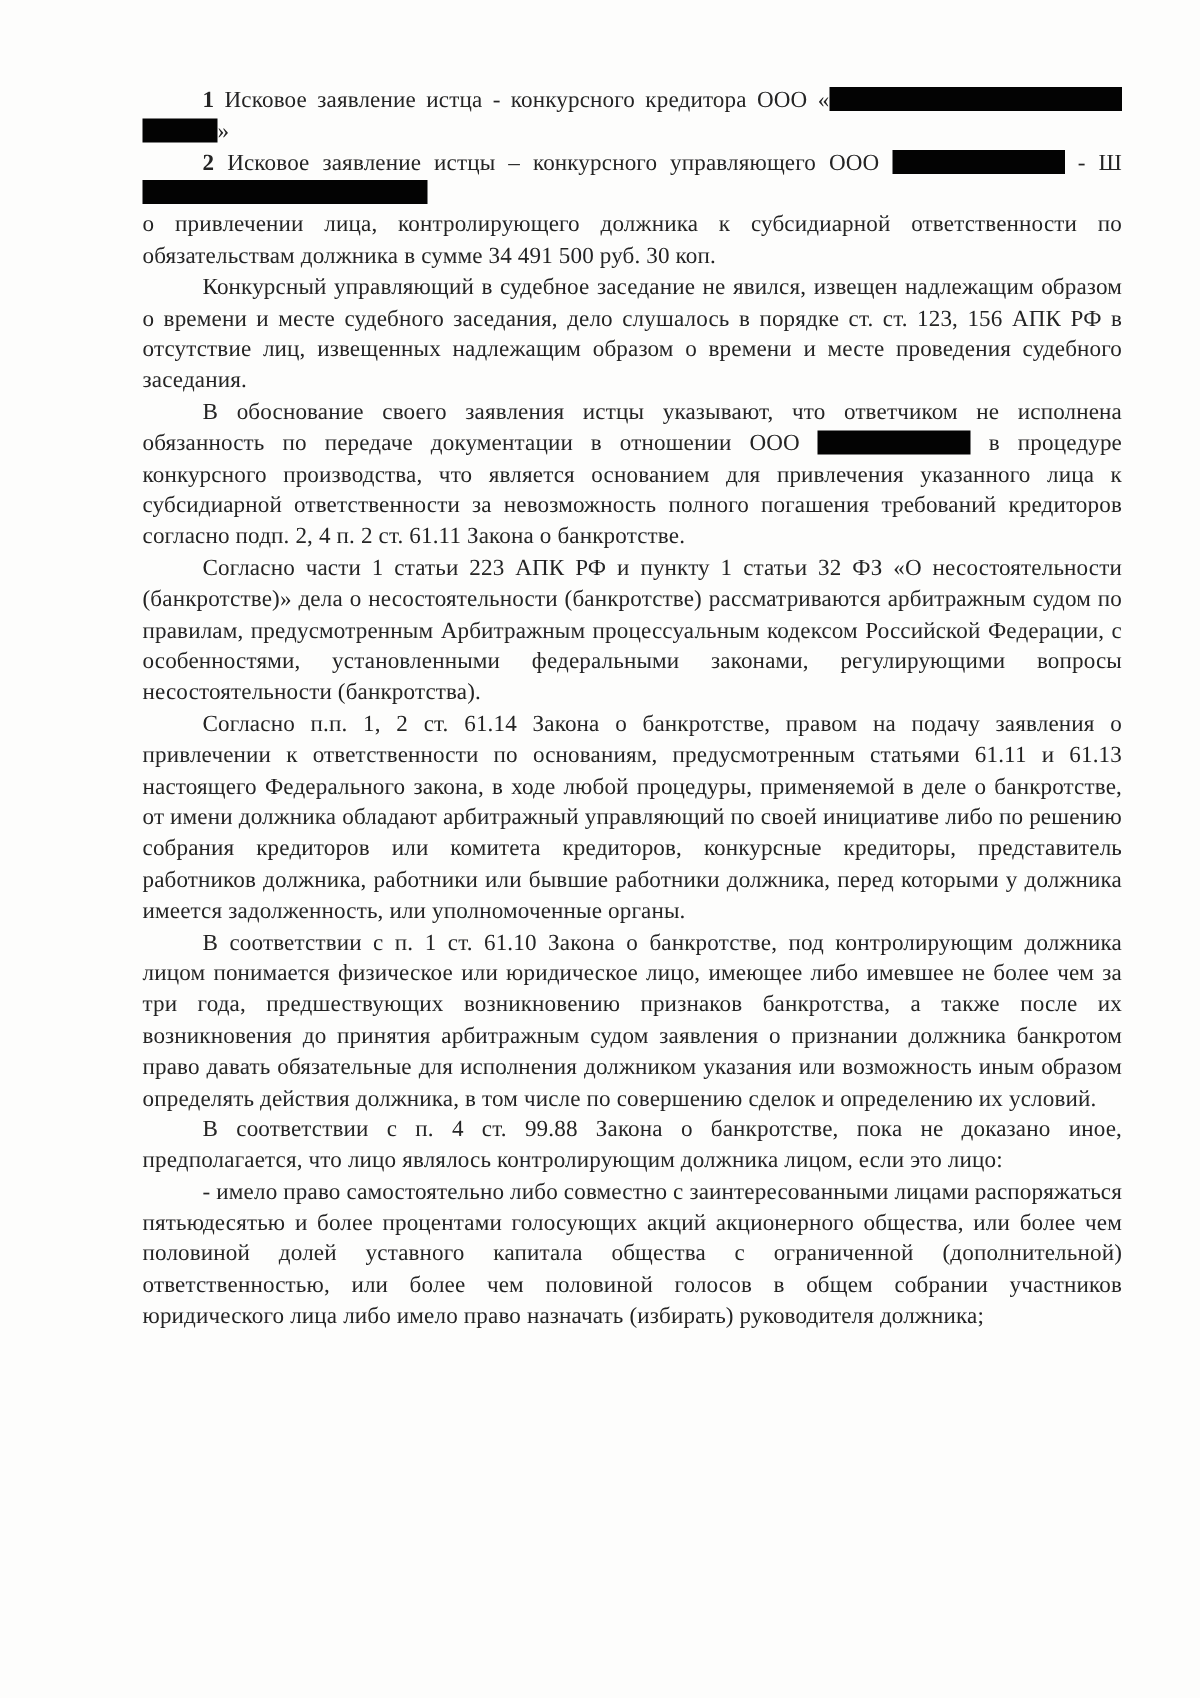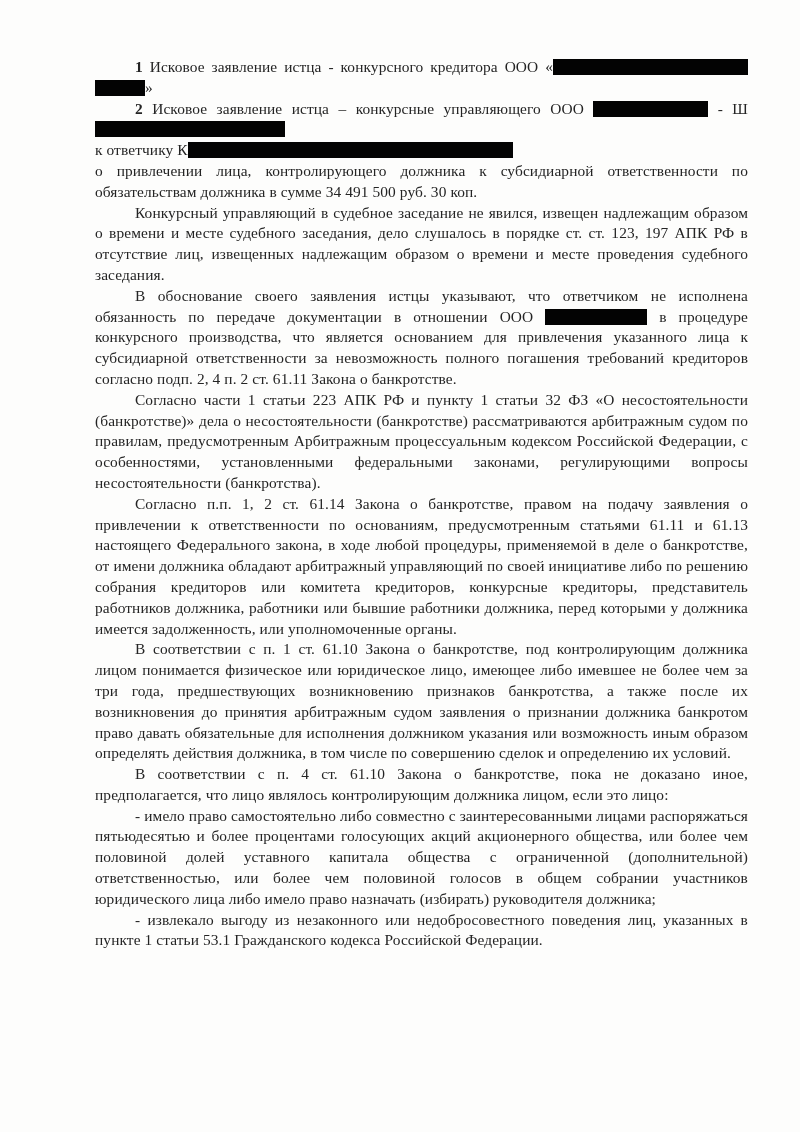--- a/index.html
+++ b/index.html
@@ -41,25 +41,23 @@
     background: #030303;
     vertical-align: -3px;
   }
 </style>
 </head>
 <body>
 
 <div class="page" style="background: rgb(253, 253, 252);">
   <div class="doc-body" style="color: rgb(36, 36, 36);">
       <p class="para indent"><span class="run bold">1</span><span class="run"> Исковое заявление истца - конкурсного кредитора ООО «</span><span class="redact" style="width: 195px; background: rgb(3, 3, 3);"></span><span class="run"> </span><span class="redact" style="width: 50px; background: rgb(3, 3, 3);"></span><span class="run">»</span></p>
-      <p class="para indent"><span class="run bold">2</span><span class="run"> Исковое заявление истца – конкурсные управляющего ООО </span><span class="redact" style="width: 115px; background: rgb(3, 3, 3);"></span><span class="run"> - </span><span class="run">Ш</span><span class="redact" style="width: 190px; background: rgb(3, 3, 3);"></span></p>
-      <p class="para"><span class="run">к ответчику К</span><span class="redact" style="width: 325px; background: rgb(3, 3, 3);"></span></p>
+      <p class="para indent"><span class="run bold">2</span><span class="run"> Исковое заявление истцы – конкурсного управляющего ООО </span><span class="redact" style="width: 115px; background: rgb(3, 3, 3);"></span><span class="run"> - </span><span class="run">Ш</span><span class="redact" style="width: 190px; background: rgb(3, 3, 3);"></span></p>
       <p class="para"><span class="run">о привлечении лица, контролирующего должника к субсидиарной ответственности по обязательствам должника в сумме 34 491 500 руб. 30 коп.</span></p>
-      <p class="para indent"><span class="run">Конкурсный управляющий в судебное заседание не явился, извещен надлежащим образом о времени и месте судебного заседания, дело слушалось в порядке ст. ст. 123, 197 АПК РФ в отсутствие лиц, извещенных надлежащим образом о времени и месте проведения судебного заседания.</span></p>
+      <p class="para indent"><span class="run">Конкурсный управляющий в судебное заседание не явился, извещен надлежащим образом о времени и месте судебного заседания, дело слушалось в порядке ст. ст. 123, 156 АПК РФ в отсутствие лиц, извещенных надлежащим образом о времени и месте проведения судебного заседания.</span></p>
       <p class="para indent"><span class="run">В обоснование своего заявления истцы указывают, что ответчиком не исполнена обязанность по передаче документации в отношении ООО </span><span class="redact" style="width: 102px; background: rgb(3, 3, 3);"></span><span class="run"> в процедуре конкурсного производства, что является основанием для привлечения указанного лица к субсидиарной ответственности за невозможность полного погашения требований кредиторов согласно подп. 2, 4 п. 2 ст. 61.11 Закона о банкротстве.</span></p>
       <p class="para indent"><span class="run">Согласно части 1 статьи 223 АПК РФ и пункту 1 статьи 32 ФЗ «О несостоятельности (банкротстве)» дела о несостоятельности (банкротстве) рассматриваются арбитражным судом по правилам, предусмотренным Арбитражным процессуальным кодексом Российской Федерации, с особенностями, установленными федеральными законами, регулирующими вопросы несостоятельности (банкротства).</span></p>
       <p class="para indent"><span class="run">Согласно п.п. 1, 2 ст. 61.14 Закона о банкротстве, правом на подачу заявления о привлечении к ответственности по основаниям, предусмотренным статьями 61.11 и 61.13 настоящего Федерального закона, в ходе любой процедуры, применяемой в деле о банкротстве, от имени должника обладают арбитражный управляющий по своей инициативе либо по решению собрания кредиторов или комитета кредиторов, конкурсные кредиторы, представитель работников должника, работники или бывшие работники должника, перед которыми у должника имеется задолженность, или уполномоченные органы.</span></p>
       <p class="para indent"><span class="run">В соответствии с п. 1 ст. 61.10 Закона о банкротстве, под контролирующим должника лицом понимается физическое или юридическое лицо, имеющее либо имевшее не более чем за три года, предшествующих возникновению признаков банкротства, а также после их возникновения до принятия арбитражным судом заявления о признании должника банкротом право давать обязательные для исполнения должником указания или возможность иным образом определять действия должника, в том числе по совершению сделок и определению их условий.</span></p>
-      <p class="para indent"><span class="run">В соответствии с п. 4 ст. 61.10 Закона о банкротстве, пока не доказано иное, предполагается, что лицо являлось контролирующим должника лицом, если это лицо:</span></p>
+      <p class="para indent"><span class="run">В соответствии с п. 4 ст. 99.88 Закона о банкротстве, пока не доказано иное, предполагается, что лицо являлось контролирующим должника лицом, если это лицо:</span></p>
       <p class="para indent"><span class="run">- имело право самостоятельно либо совместно с заинтересованными лицами распоряжаться пятьюдесятью и более процентами голосующих акций акционерного общества, или более чем половиной долей уставного капитала общества с ограниченной (дополнительной) ответственностью, или более чем половиной голосов в общем собрании участников юридического лица либо имело право назначать (избирать) руководителя должника;</span></p>
-      <p class="para indent"><span class="run">- извлекало выгоду из незаконного или недобросовестного поведения лиц, указанных в пункте 1 статьи 53.1 Гражданского кодекса Российской Федерации.</span></p>
     </div>
 </div>
 
 </body></html>

